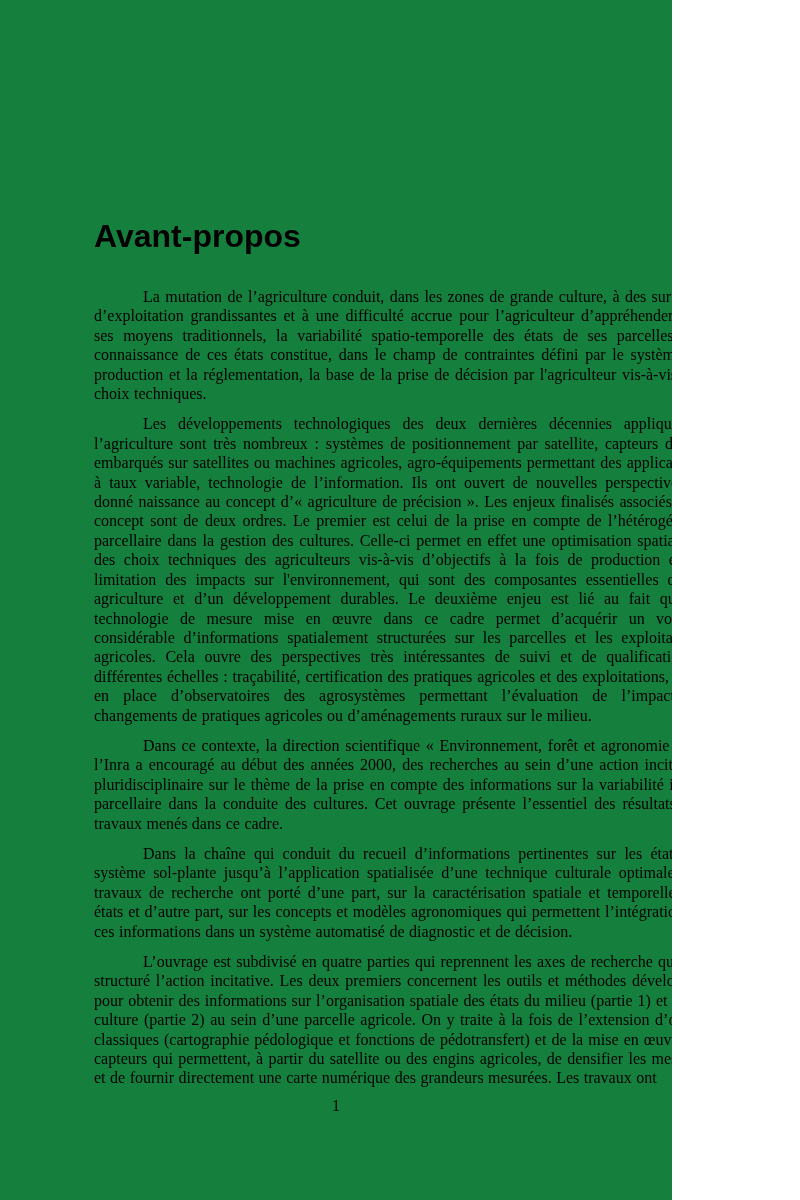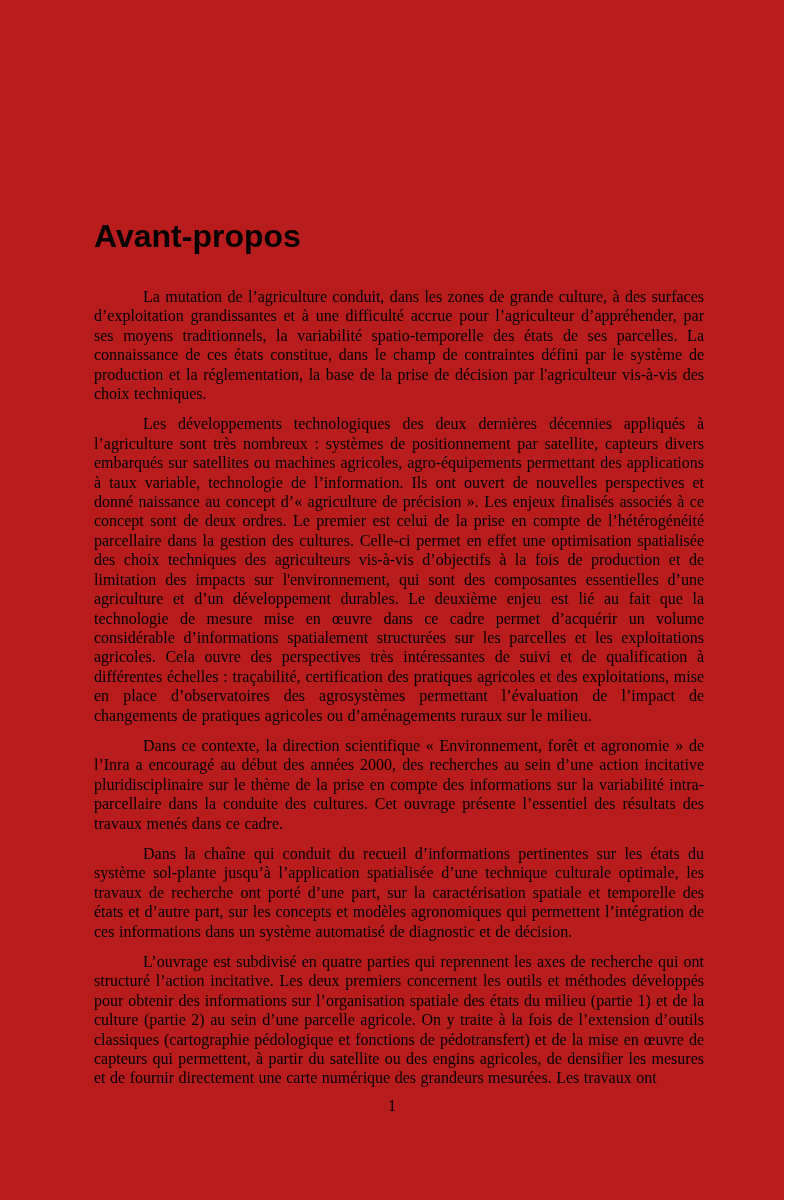--- a/index.html
+++ b/index.html
@@ -2,23 +2,23 @@
 <html><head>
 <meta charset="utf-8">
 <style>
   html, body {
     margin: 0;
     padding: 0;
     background: #ffffff;
   }
   .page {
     position: relative;
-    width: 784px;
+    width: 672px;
     height: 1200px;
-    background: #b91c1c;
+    background: #15803d;
     color: #000000;
     font-family: "Liberation Serif", serif;
     overflow: hidden;
   }
   .content {
     position: absolute;
     left: 94px;
     top: 219px;
     width: 610px;
   }

